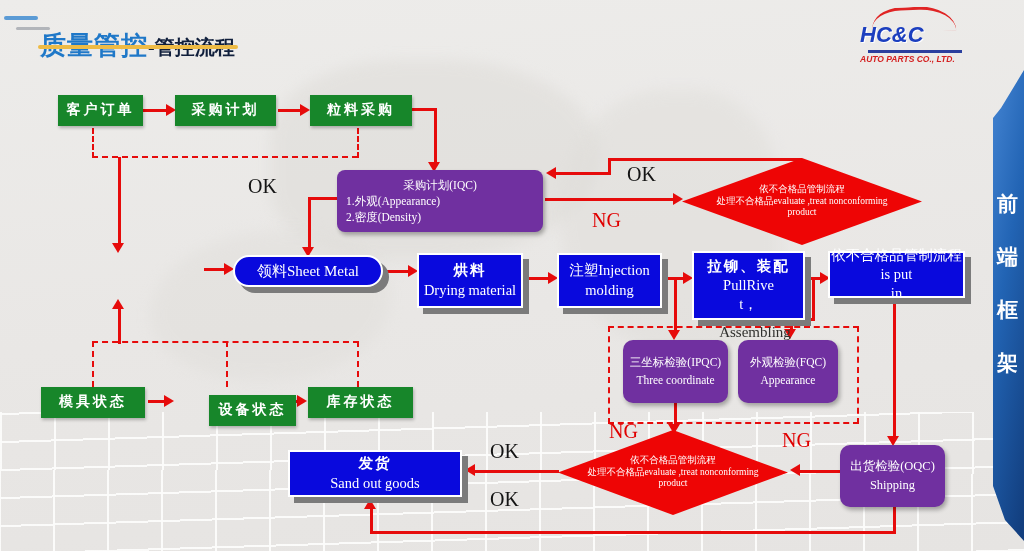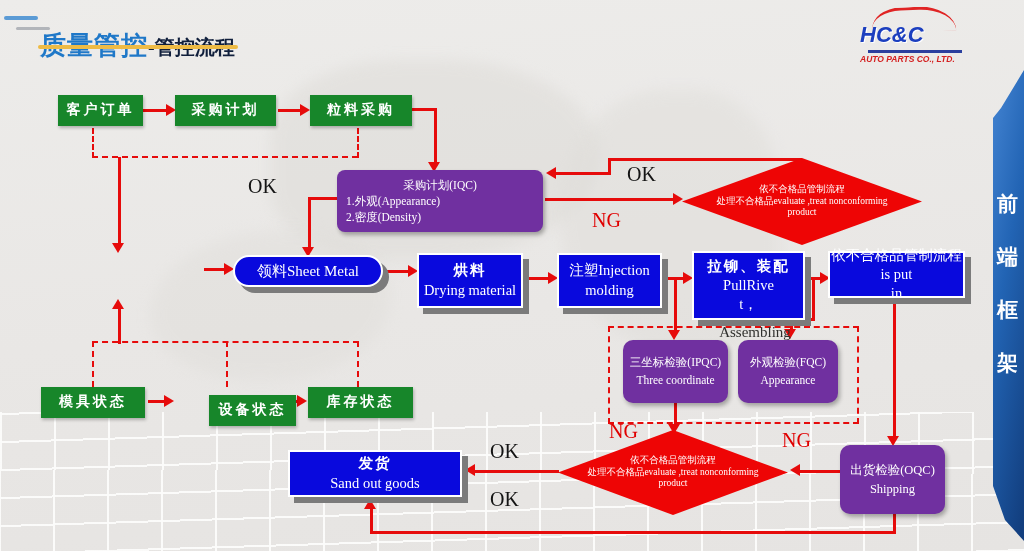--- a/index.html
+++ b/index.html
@@ -237,18 +237,18 @@
     <div class="cn">发货</div>
     <div>Sand out goods</div>
   </div>
 
   <div class="diamond z2" style="left:558px;top:430px;width:230px;height:85px;">
     <div>依不合格品管制流程</div>
     <div>处理不合格品evaluate ,treat nonconforming</div>
     <div>product</div>
   </div>
 
-  <div class="node box-purple z2" style="left:840px;top:445px;width:105px;height:69px;font-size:12.5px;">
+  <div class="node box-purple z2" style="left:840px;top:445px;width:105px;height:62px;font-size:12.5px;">
     <div>出货检验(OQC)</div>
     <div>Shipping</div>
   </div>
 
 </div>
 
 </body></html>

